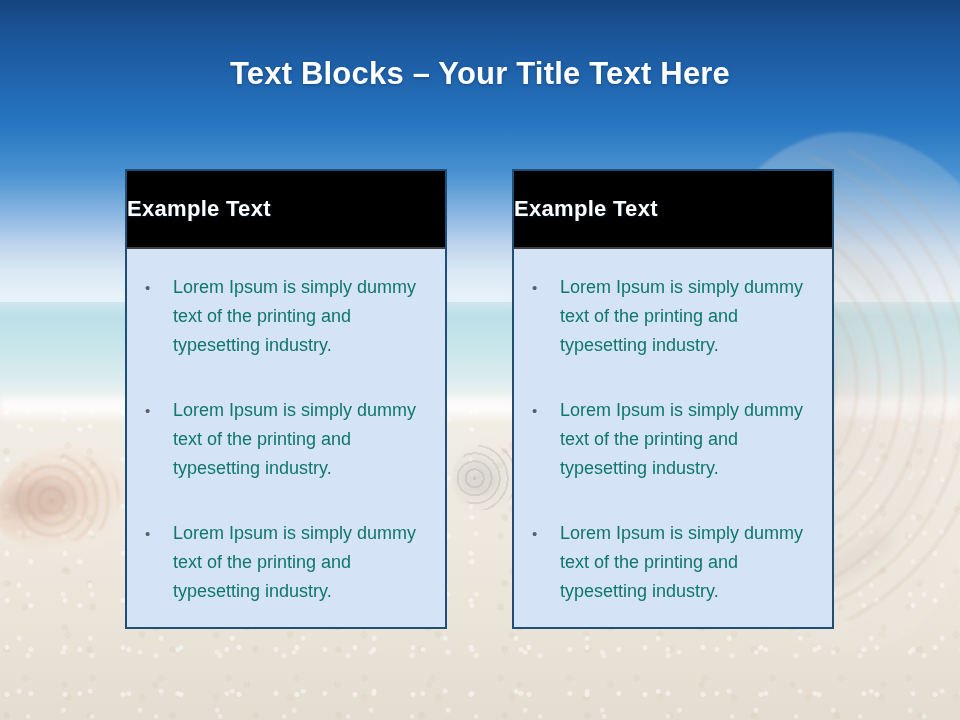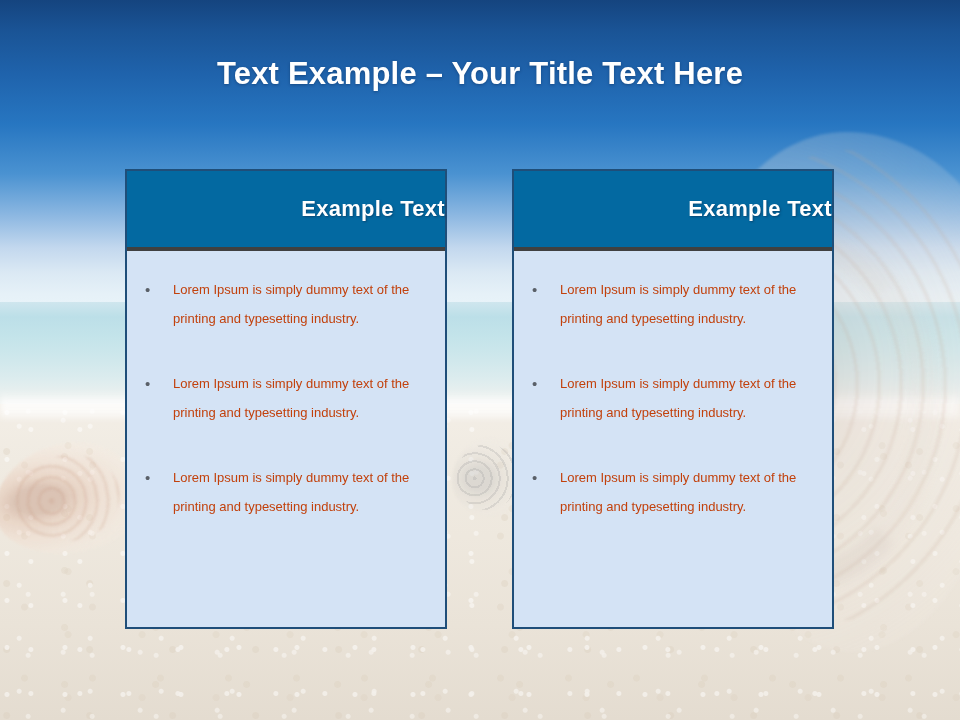--- a/index.html
+++ b/index.html
@@ -185,25 +185,25 @@
     background: #d4e3f5;
     display: flex;
     flex-direction: column;
   }
   #block-1 { left: 125px; }
   #block-2 { left: 512px; }
 
   .block-header {
     height: 76px;
     flex: 0 0 76px;
-    background: #0369a1;
-    border-bottom: 4px solid #404040;
+    background: #000000;
+    border-bottom: 2px solid #404040;
     display: flex;
     align-items: center;
-    justify-content: flex-end;
+    justify-content: flex-start;
   }
   .block-header-text {
     color: #ffffff;
     font-size: 22px;
     font-weight: bold;
     letter-spacing: .3px;
     text-shadow: 1px 1px 2px rgba(12,45,80,.55);
   }
 
   .block-body {
@@ -226,22 +226,22 @@
     flex: 0 0 auto;
     width: 28px;
     text-align: left;
     padding-left: 8px;
     color: #5a6068;
     font-size: 15px;
     line-height: 29px;
   }
   .bullet-text {
     flex: 1 1 auto;
-    color: #c2410c;
-    font-size: 13px;
+    color: #0f766e;
+    font-size: 18px;
     line-height: 29px;
   }
 </style>
 </head>
 <body>
 
 <div id="slide">
 
   <div class="bg-layer bg-sky"></div>
   <div class="bg-layer bg-sea"></div>
@@ -253,21 +253,21 @@
   <div class="shell-right-rings"></div>
   <div class="shell-right-arc"></div>
 
   <div class="shell-left"></div>
   <div class="shell-left-rings"></div>
 
   <div class="shell-mid"></div>
   <div class="shell-mid-rings"></div>
 
   <div class="slide-title">
-    <span class="t-bold">Text Example</span><span class="t-dash"> – </span><span class="t-light">Your Title Text Here</span>
+    <span class="t-bold">Text Blocks</span><span class="t-dash"> – </span><span class="t-light">Your Title Text Here</span>
   </div>
 
   <div class="block" id="block-1">
     <div class="block-header">
       <span class="block-header-text">Example Text</span>
     </div>
     <div class="block-body">
       <ul class="bullet-list">
         <li class="bullet-item">
           <span class="bullet-dot">•</span>

